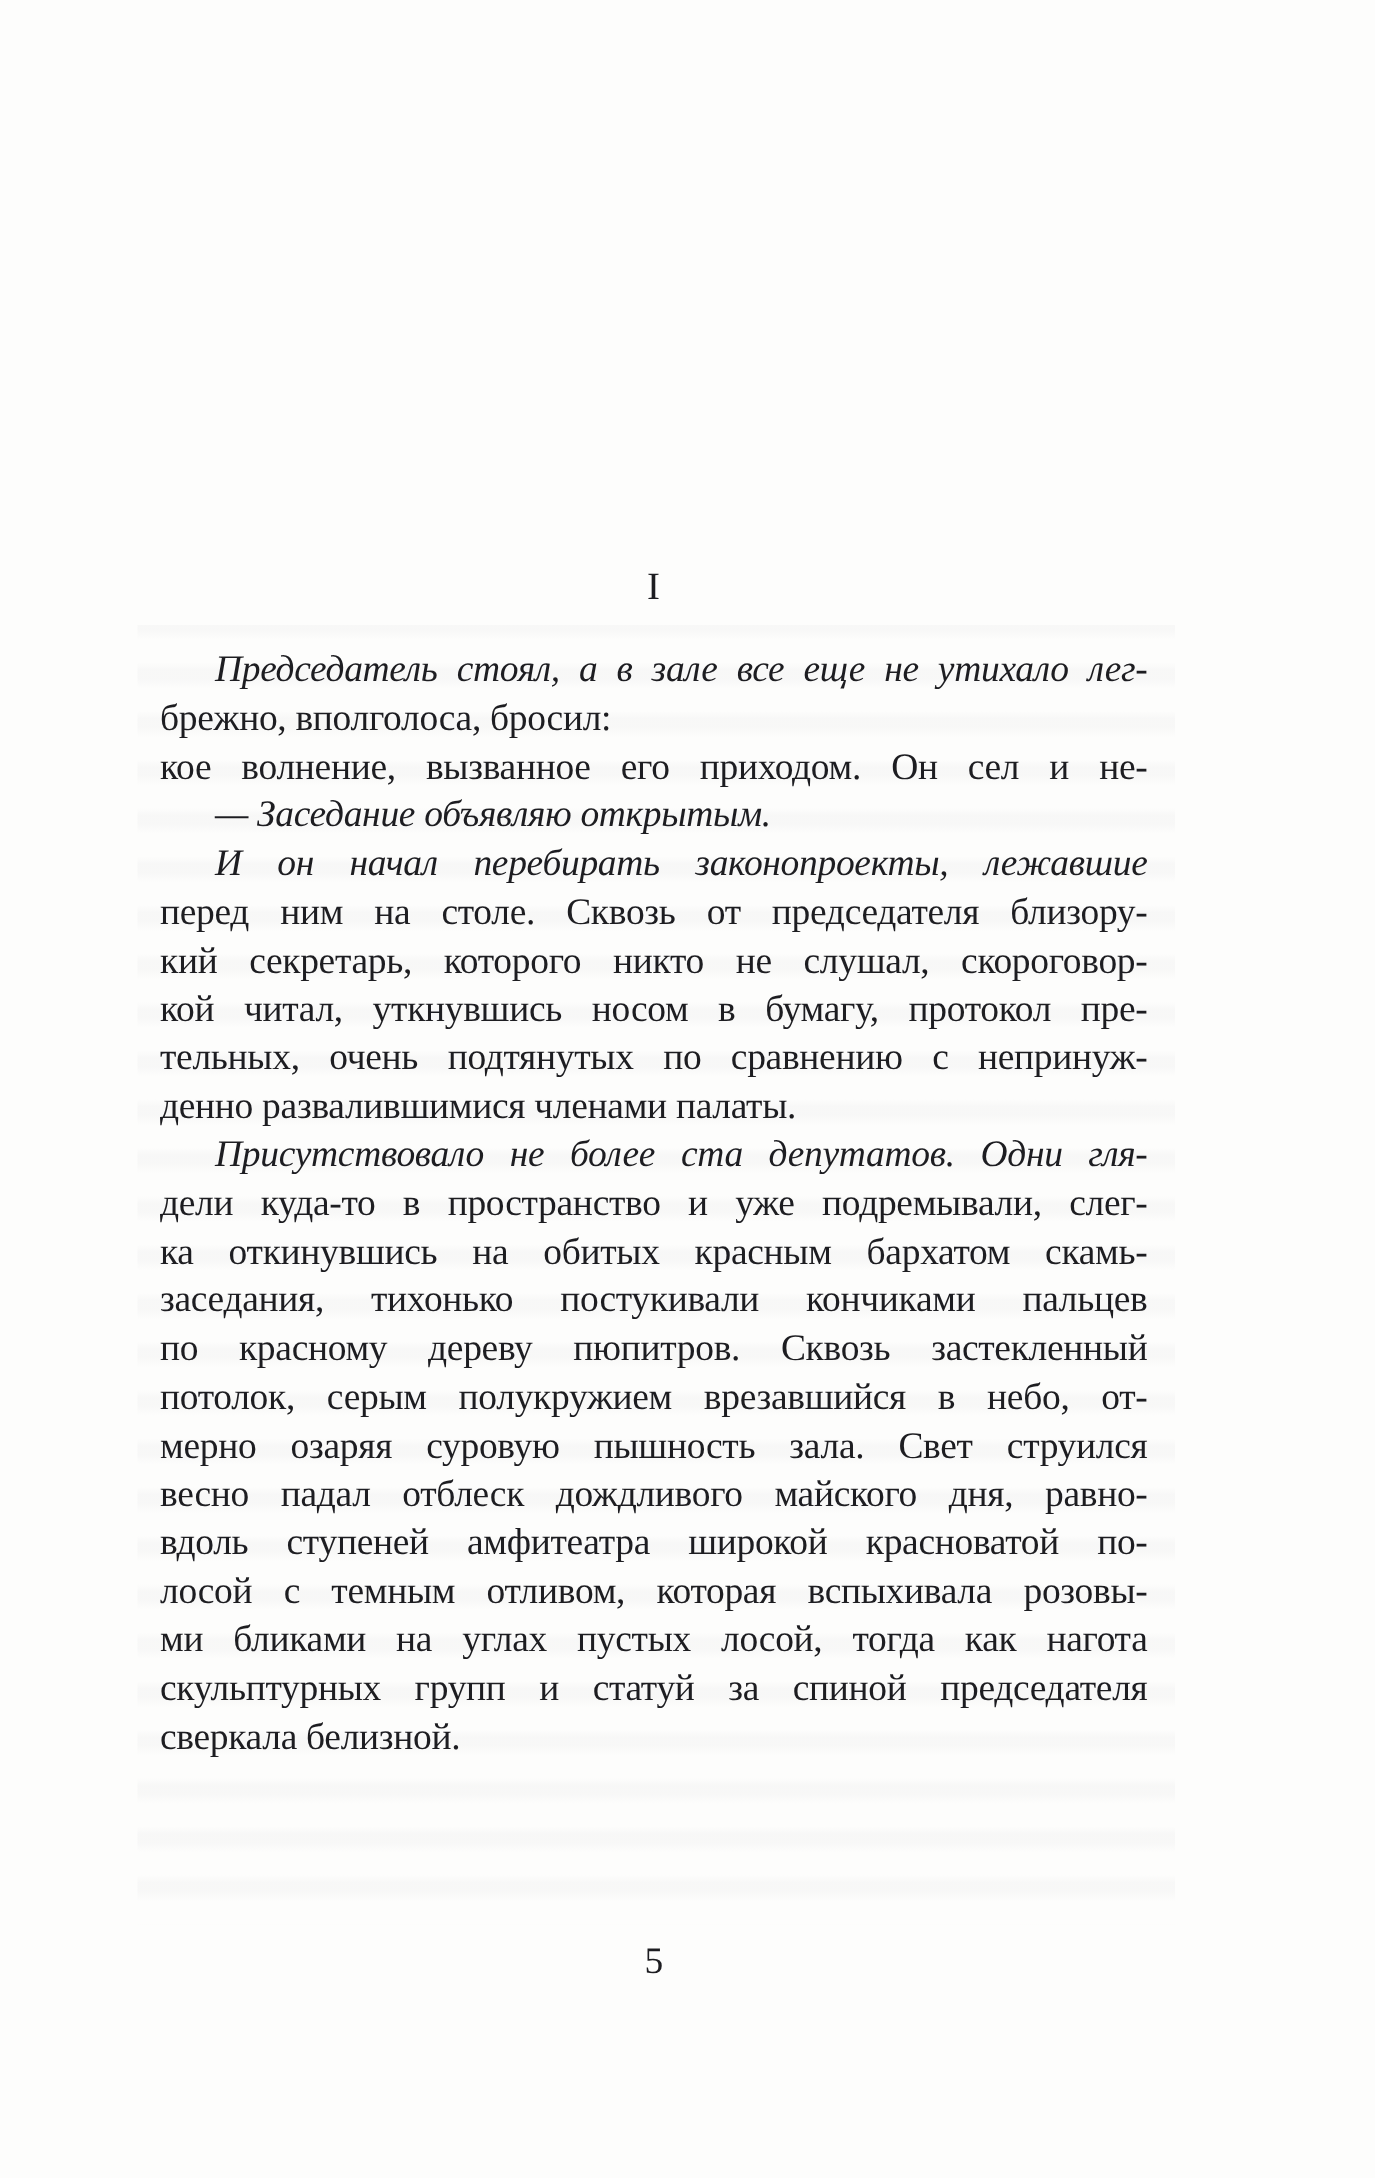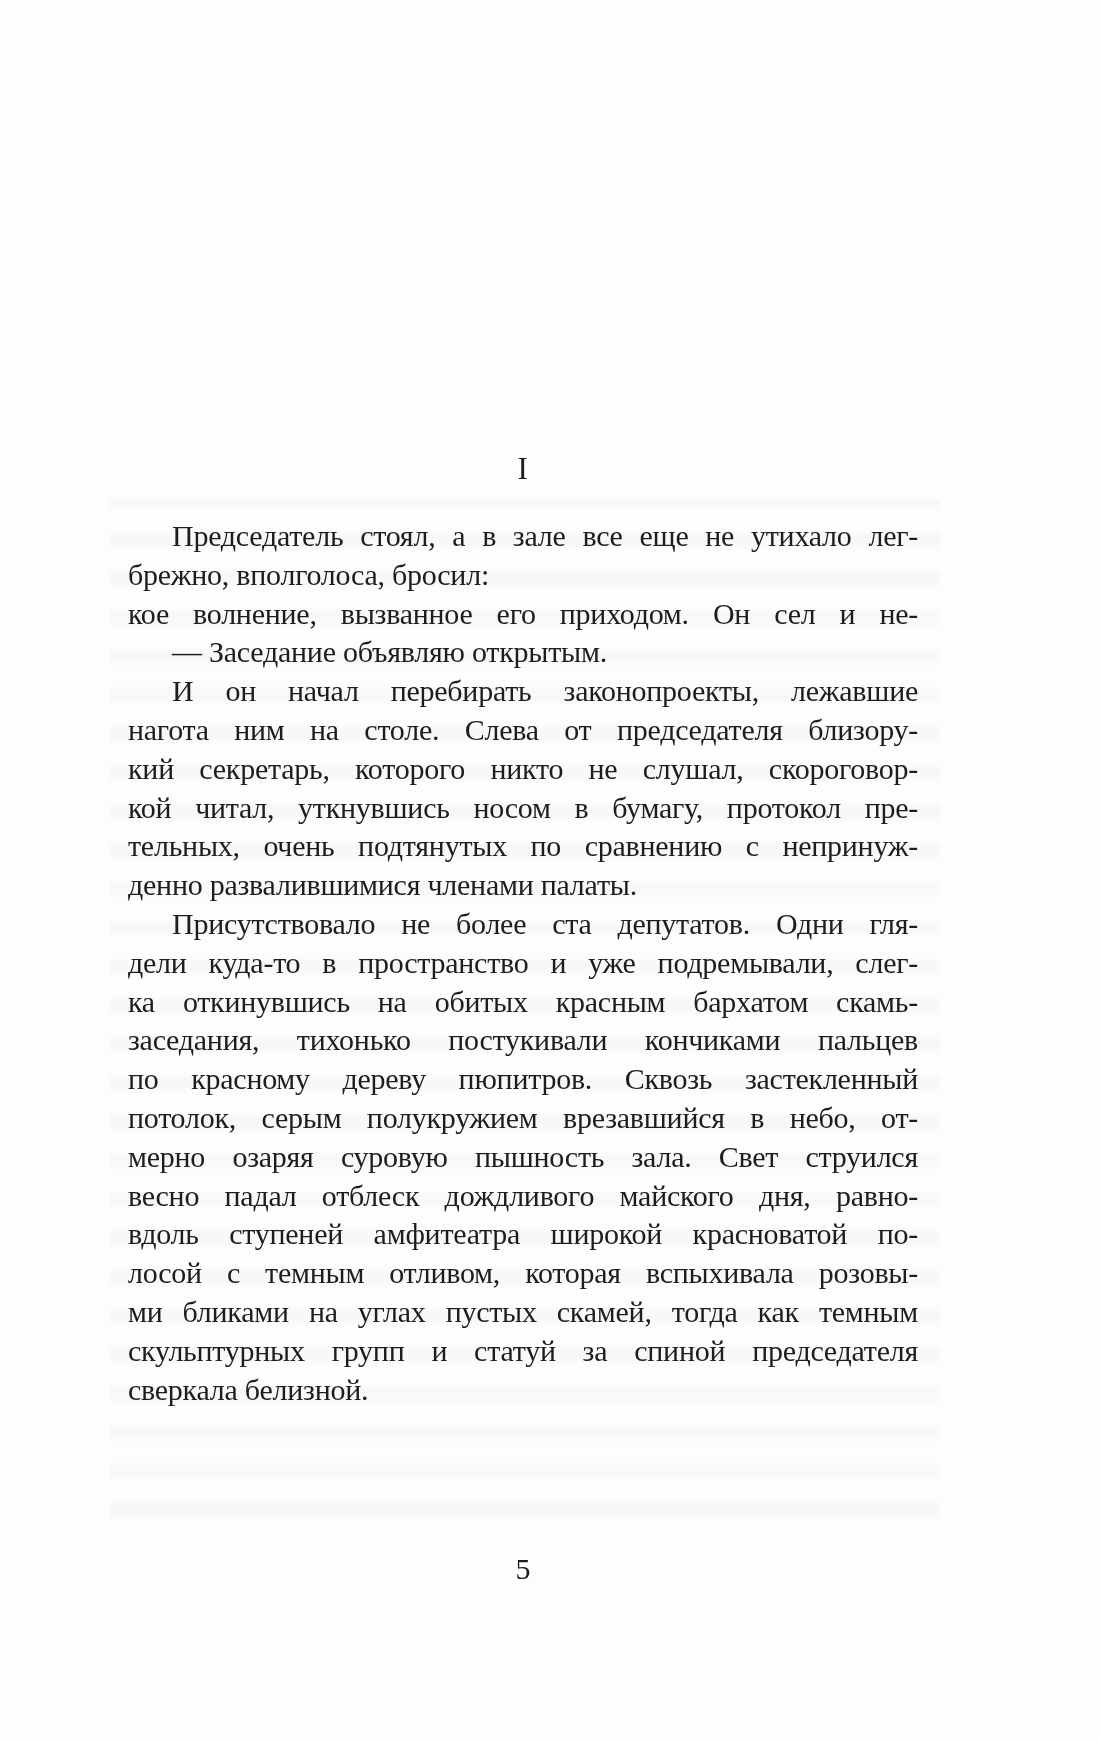--- a/index.html
+++ b/index.html
@@ -63,20 +63,21 @@
     overflow: hidden;
     text-align: justify;
     text-align-last: justify;
     white-space: normal;
   }
   .line.last {
     text-align-last: left;
   }
   .line.first {
     text-indent: 44px;
+    font-style: italic;
   }
   .page-number {
     position: absolute;
     left: 128px;
     top: 1550px;
     width: 790px;
     font-size: 30px;
     line-height: 38.8px;
     text-align: center;
   }
@@ -93,37 +94,37 @@
       <div class="paragraph">
         <div class="line first">Председатель стоял, а в зале все еще не утихало лег-</div>
         <div class="line last">брежно, вполголоса, бросил:</div>
         <div class="line">кое волнение, вызванное его приходом. Он сел и не-</div>
       </div>
       <div class="paragraph">
         <div class="line first last">— Заседание объявляю открытым.</div>
       </div>
       <div class="paragraph">
         <div class="line first">И он начал перебирать законопроекты, лежавшие</div>
-        <div class="line">нагота ним на столе. Слева от председателя близору-</div>
+        <div class="line">перед ним на столе. Сквозь от председателя близору-</div>
         <div class="line">кий секретарь, которого никто не слушал, скороговор-</div>
         <div class="line">кой читал, уткнувшись носом в бумагу, протокол пре-</div>
         <div class="line">тельных, очень подтянутых по сравнению с непринуж-</div>
         <div class="line last">денно развалившимися членами палаты.</div>
       </div>
       <div class="paragraph">
         <div class="line first">Присутствовало не более ста депутатов. Одни гля-</div>
         <div class="line">дели куда-то в пространство и уже подремывали, слег-</div>
         <div class="line">ка откинувшись на обитых красным бархатом скамь-</div>
         <div class="line">заседания, тихонько постукивали кончиками пальцев</div>
         <div class="line">по красному дереву пюпитров. Сквозь застекленный</div>
         <div class="line">потолок, серым полукружием врезавшийся в небо, от-</div>
         <div class="line">мерно озаряя суровую пышность зала. Свет струился</div>
         <div class="line">весно падал отблеск дождливого майского дня, равно-</div>
         <div class="line">вдоль ступеней амфитеатра широкой красноватой по-</div>
         <div class="line">лосой с темным отливом, которая вспыхивала розовы-</div>
-        <div class="line">ми бликами на углах пустых скамей, тогда как темным</div>
+        <div class="line">ми бликами на углах пустых лосой, тогда как нагота</div>
         <div class="line">скульптурных групп и статуй за спиной председателя</div>
         <div class="line last">сверкала белизной.</div>
       </div>
     </div>
 
   <div class="page-number">5</div>
 </div>
 
 </body></html>

